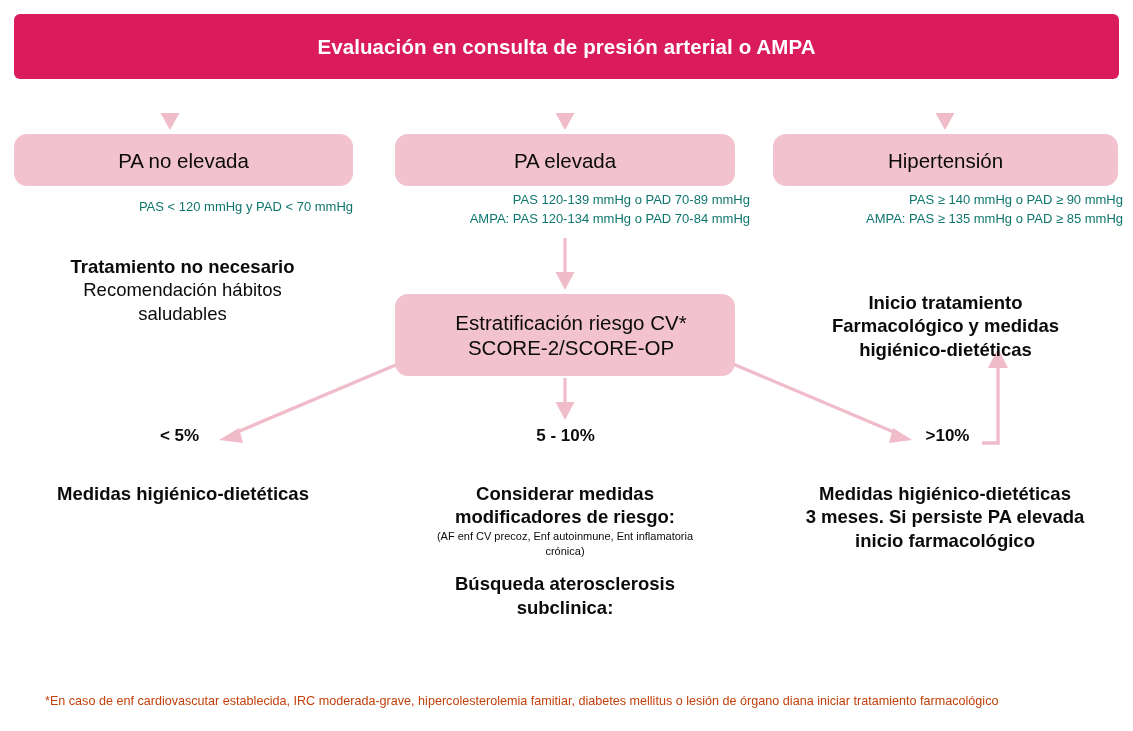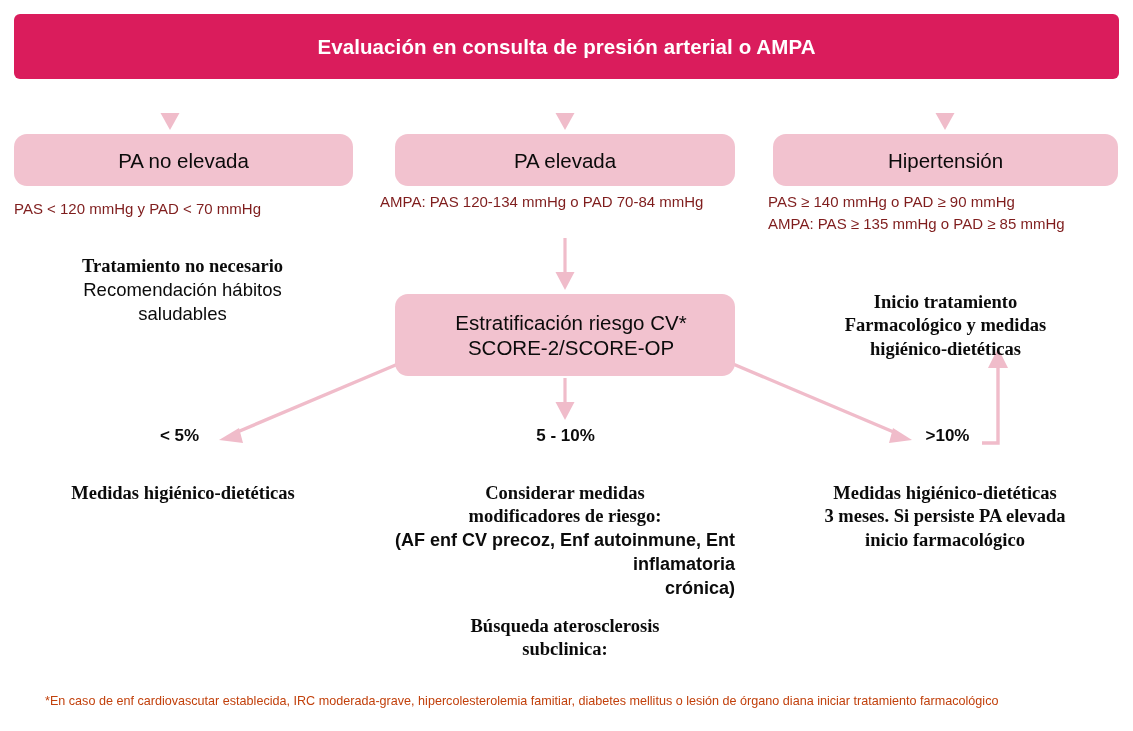--- a/index.html
+++ b/index.html
@@ -58,48 +58,47 @@
   #box-pa-no-elevada { left: 14px;  top: 134px; width: 339px; height: 52px; }
   #box-pa-elevada    { left: 395px; top: 134px; width: 340px; height: 52px; }
   #box-hipertension  { left: 773px; top: 134px; width: 345px; height: 52px; }
   #box-estratificacion {
     left: 395px; top: 294px; width: 340px; height: 82px; padding-left: 12px;
   }
 
   
   .criteria {
     position: absolute;
-    text-align: left;
-    font-size: 15px;
-    color: #7f1d1d;
+    text-align: right;
+    font-size: 13px;
+    color: #0f766e;
     line-height: 1.45;
   }
   #criteria-left   { left: 14px;  top: 198px; width: 339px; }
   #criteria-mid    { left: 380px; top: 191px; width: 370px; }
   #criteria-right  { left: 768px; top: 191px; width: 355px; }
 
   
   .outcome {
     position: absolute;
     text-align: center;
     color: #0b0b0b;
   }
   .outcome .ln {
     display: block;
     font-size: 18.5px;
     line-height: 1.27;
   }
-  .outcome .ln.b { font-weight: bold; font-family: Liberation Serif, serif; }
+  .outcome .ln.b { font-weight: bold; }
   .outcome .ln.n { font-weight: normal; }
   .outcome .sub {
     display: block;
-    font-size: 18px;
-    font-weight: bold;
+    font-size: 11px;
+    font-weight: normal;
     line-height: 1.33;
-    text-align: right;
   }
 
   #outcome-no-tratamiento { left: 10px;  top: 255px; width: 345px; }
   #outcome-inicio         { left: 768px; top: 255px; width: 355px; margin-top: 36px; }
   #outcome-medidas-left   { left: 8px;   top: 482px; width: 350px; }
   #outcome-considerar     { left: 395px; top: 482px; width: 340px; }
   #outcome-medidas-right  { left: 765px; top: 482px; width: 360px; }
 
   .gap-sm { display: block; height: 14px; }
 
@@ -195,20 +194,21 @@
 
   <div class="stage-box" id="box-hipertension">
     <span class="label">Hipertensión</span>
   </div>
 
   <div class="criteria" id="criteria-left">
     <div>PAS &lt; 120 mmHg y PAD &lt; 70 mmHg</div>
   </div>
 
   <div class="criteria" id="criteria-mid">
+    <div>PAS 120-139 mmHg o PAD 70-89 mmHg</div>
     <div>AMPA: PAS 120-134 mmHg o PAD 70-84 mmHg</div>
   </div>
 
   <div class="criteria" id="criteria-right">
     <div>PAS ≥ 140 mmHg o PAD ≥ 90 mmHg</div>
     <div>AMPA: PAS ≥ 135 mmHg o PAD ≥ 85 mmHg</div>
   </div>
 
   <div class="outcome" id="outcome-no-tratamiento">
     <span class="ln b">Tratamiento no necesario</span>

